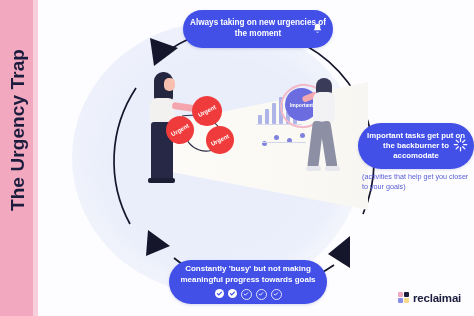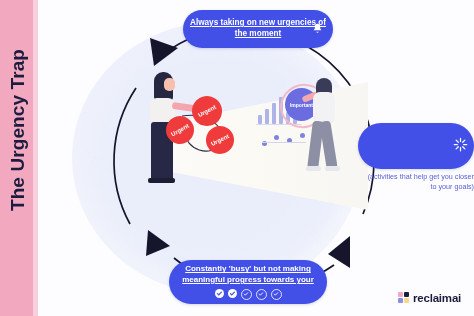--- a/index.html
+++ b/index.html
@@ -70,30 +70,30 @@
   .sline{position:absolute;left:142px;top:82px;width:44px;height:1px;background:#d3d6ea;}
 
   
   .ring{position:absolute;left:88px;top:18px;width:300px;height:282px;}
 
   
   .bub{position:absolute;background:#4250e8;border-radius:40px;color:#fff;
        display:flex;align-items:center;justify-content:center;
        text-align:center;font-weight:700;line-height:1.32;
        box-shadow:0 1px 3px rgba(40,50,150,.18);}
-  .bub .txt{padding:0 6px;text-decoration:underline;}
+  .bub .txt{padding:0 6px;}
 
   .bub-top{left:183px;top:10px;width:150px;height:38px;font-size:8.2px;}
   .bub-left{left:40px;top:139px;width:136px;height:42px;font-size:7.8px;}
   .bub-right{left:358px;top:123px;width:116px;height:46px;font-size:7.8px;}
   .bub-bottom{left:169px;top:260px;width:158px;height:44px;font-size:8px;}
 
   .note{position:absolute;color:#5a60d8;font-size:7.2px;line-height:1.45;font-weight:400;text-align:left;}
   .note-top{left:312px;top:29px;width:122px;}
-  .note-right{left:362px;top:172px;width:112px;text-align:right;}
+  .note-right{left:362px;top:172px;width:112px;text-align:left;}
 
   .bell{position:absolute;right:9px;top:12px;width:13px;height:13px;}
   .hourglass{position:absolute;right:6px;top:12px;width:16px;height:18px;}
   .sparkle{position:absolute;right:6px;top:14px;width:15px;height:15px;}
 
   .checks{display:flex;gap:4px;justify-content:center;margin-top:3px;}
   .chk{width:9px;height:9px;border-radius:50%;display:flex;align-items:center;justify-content:center;}
   .chk.full{background:#fff;}
   .chk.full svg{stroke:#4250e8;}
   .chk.open{border:1px solid rgba(255,255,255,.82);}
@@ -192,31 +192,32 @@
   <div class="bub bub-top">
     <div class="txt">Always taking on new urgencies of the moment</div>
     <svg class="bell" viewBox="0 0 24 24">
       <path d="M12 3a5 5 0 0 0-5 5v4l-2 3h14l-2-3V8a5 5 0 0 0-5-5z" fill="#fff"></path>
       <path d="M10 18a2 2 0 0 0 4 0" fill="#fff"></path>
     </svg>
   </div>
 
 
   <div class="bub bub-right">
+    <div class="txt">Important tasks get put on the backburner to accomodate</div>
     <svg class="sparkle" viewBox="0 0 24 24">
       <g stroke="#fff" stroke-width="2" stroke-linecap="round">
         <path d="M12 2v5M12 17v5M2 12h5M17 12h5M5 5l3.5 3.5M15.5 15.5L19 19M19 5l-3.5 3.5M8.5 15.5L5 19"></path>
       </g>
     </svg>
   </div>
   <div class="note note-right">(activities that help get you closer to your goals)</div>
 
   <div class="bub bub-bottom">
     <div>
-      <div class="txt">Constantly 'busy' but not making meaningful progress towards your</div>
+      <div class="txt">Constantly 'busy' but not making meaningful progress towards goals</div>
       <div class="checks">
         <span class="chk full">
             <svg viewBox="0 0 12 12" width="7" height="7" fill="none" stroke-width="2.2" stroke-linecap="round">
               <path d="M2.5 6.2l2.2 2.2 4.6-4.8"></path>
             </svg>
           </span>
         <span class="chk full">
             <svg viewBox="0 0 12 12" width="7" height="7" fill="none" stroke-width="2.2" stroke-linecap="round">
               <path d="M2.5 6.2l2.2 2.2 4.6-4.8"></path>
             </svg>

